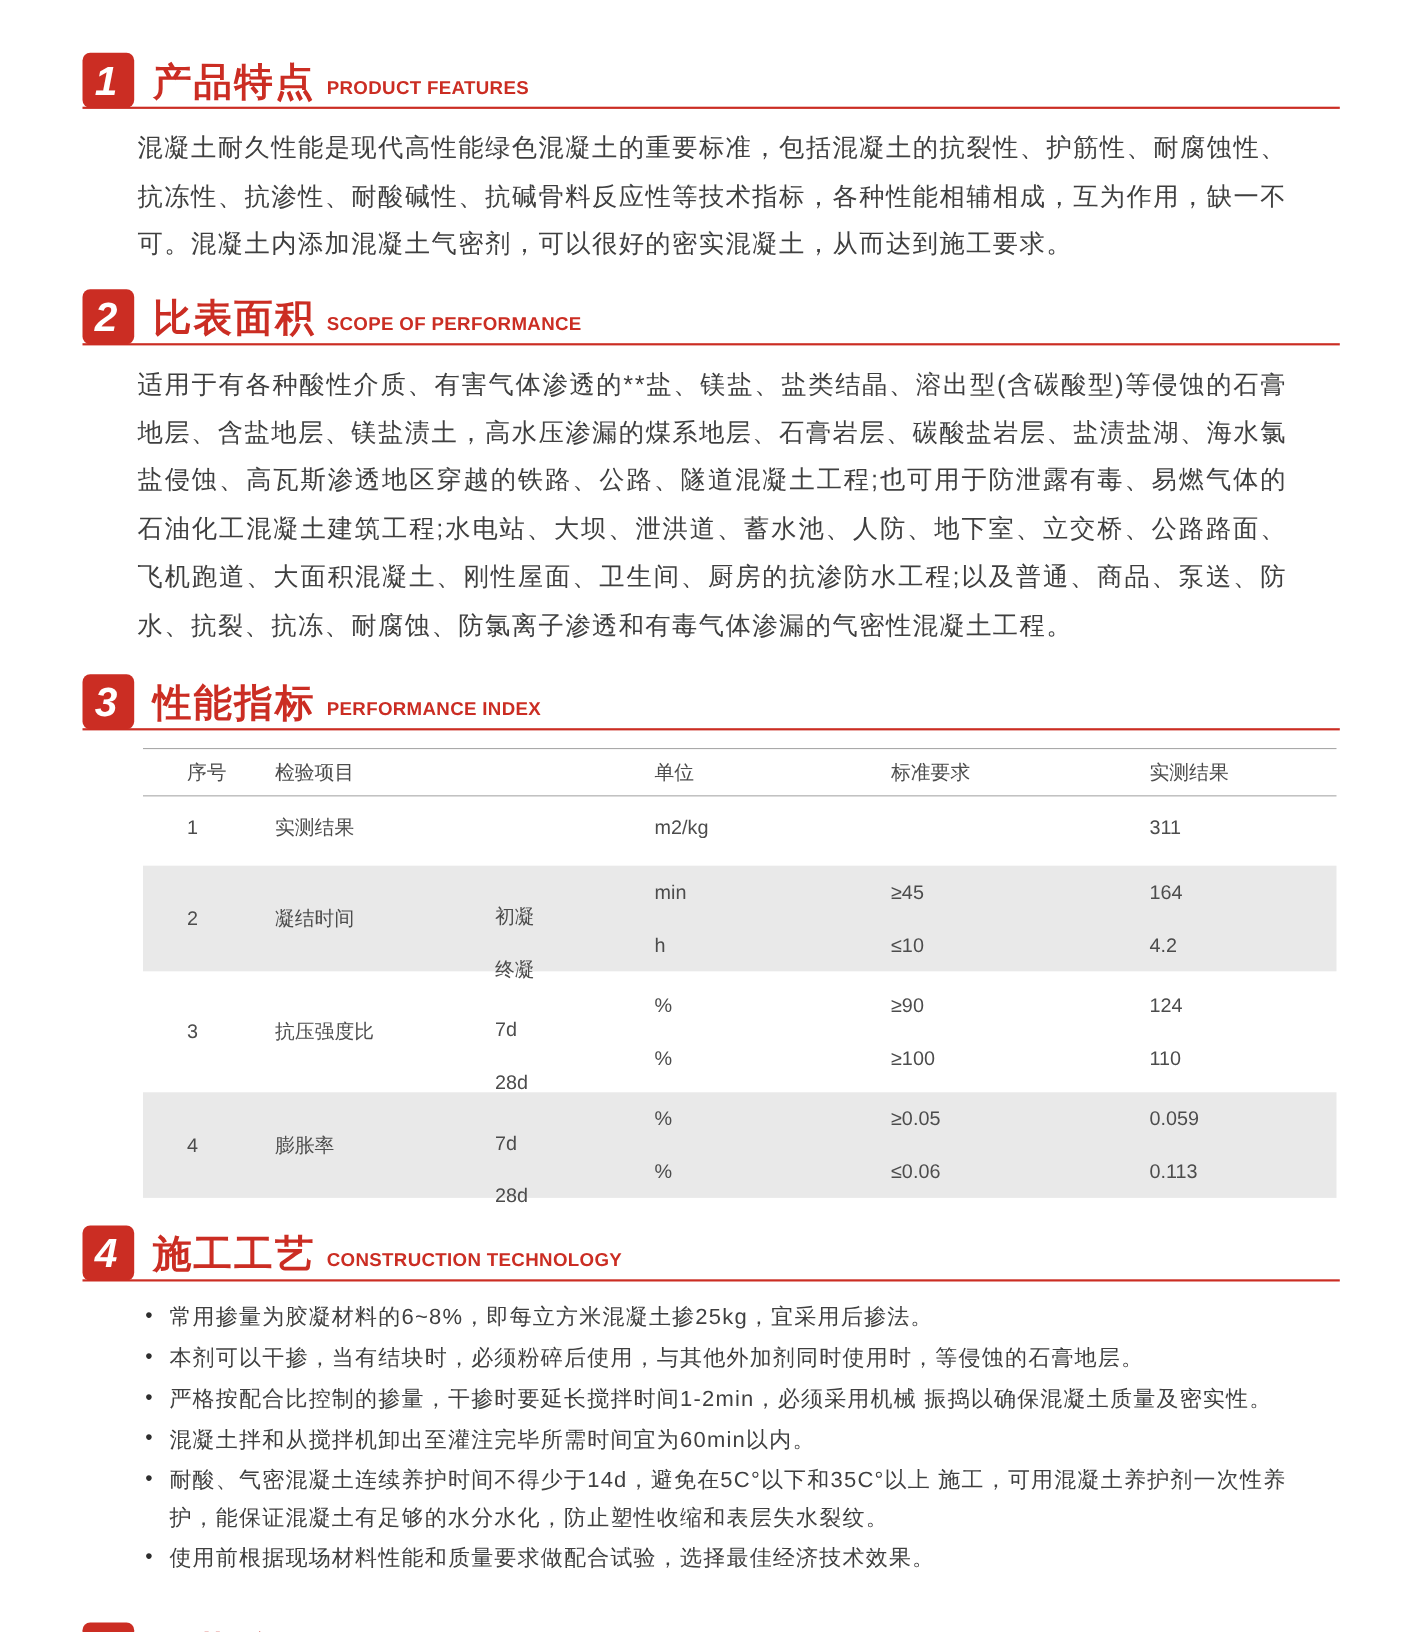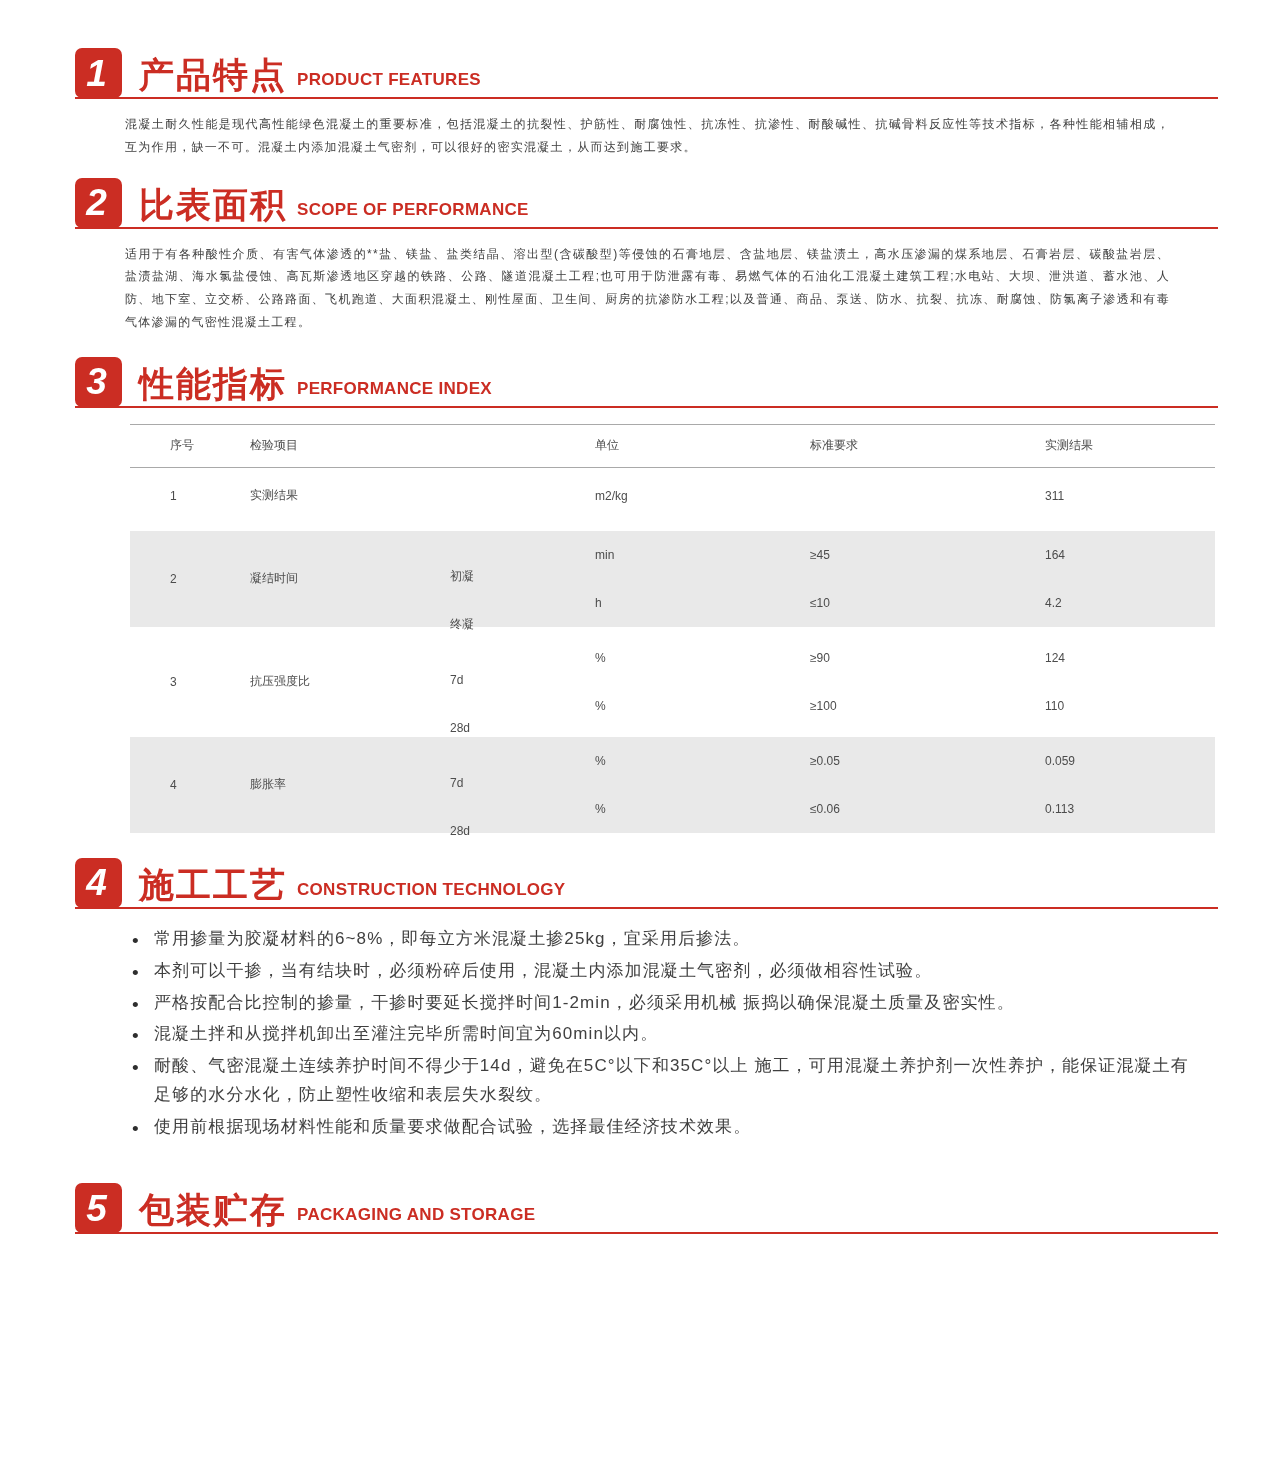--- a/index.html
+++ b/index.html
@@ -44,27 +44,27 @@
   .title-en {
     color: var(--accent, #cb2d23);
     font-size: 17px; font-weight: bold; letter-spacing: 0.3px;
     margin-left: 10px; padding-bottom: 7px;
     white-space: nowrap;
   }
 
   .para {
     margin: 14px 0 0 50px;
     width: 1045px;
-    font-size: 12px; line-height: 1.9; letter-spacing: 1.3px;
+    font-size: 23px; line-height: 1.9; letter-spacing: 1.3px;
     text-align: justify;
     color: var(--text, #3f3f3f);
   }
 
   
-  .ptable { margin: 16px 0 0 55px; width: 1085px; font-size: 12px; color: #4c4c4c; }
+  .ptable { margin: 16px 0 0 55px; width: 1085px; font-size: 18px; color: #4c4c4c; }
   .trow {
     display: grid;
     grid-template-columns: 90px 215px 140px 215px 235px 190px;
   }
   .thead {
     border-top: 1px solid #a9a9a9;
     border-bottom: 1px solid #a9a9a9;
     height: 44px;
   }
   .tgroup { margin-top: 7px; }
@@ -79,21 +79,21 @@
   .c-std  { padding-left: 20px; grid-column: 5; }
   .c-res  { padding-left: 20px; grid-column: 6; }
   .span2 { grid-row: 1 / span 2; }
   .r2 { grid-row: 2; }
   .h-item { grid-column: 2 / span 2; }
 
   
   .bullets { margin: 16px 0 0 55px; width: 1060px; list-style: none; }
   .bullets li {
     position: relative; padding-left: 24px;
-    font-size: 17px; line-height: 1.7; letter-spacing: 1.1px;
+    font-size: 20px; line-height: 1.7; letter-spacing: 1.1px;
     margin-bottom: 3px; color: var(--text, #3f3f3f);
   }
   .bullets li::before {
     content: "\2022";
     position: absolute; left: 2px; top: 0;
     color: #2e2e2e; font-size: 19px;
   }
 </style>
 </head>
 <body>
@@ -191,21 +191,21 @@
   <section class="sec sec-4">
     <div class="sec-header">
       <div class="badge">
         <span>4</span>
       </div>
       <span class="title-zh">施工工艺</span>
       <span class="title-en">CONSTRUCTION TECHNOLOGY</span>
     </div>
     <ul class="bullets">
       <li>常用掺量为胶凝材料的6~8%，即每立方米混凝土掺25kg，宜采用后掺法。</li>
-      <li>本剂可以干掺，当有结块时，必须粉碎后使用，混凝土内添加混凝土气密剂，必须做相容性试验。</li>
+      <li>本剂可以干掺，当有结块时，必须粉碎后使用，与其他外加剂同时使用时，等侵蚀的石膏地层。</li>
       <li>严格按配合比控制的掺量，干掺时要延长搅拌时间1-2min，必须采用机械 振捣以确保混凝土质量及密实性。</li>
       <li>混凝土拌和从搅拌机卸出至灌注完毕所需时间宜为60min以内。</li>
       <li>耐酸、气密混凝土连续养护时间不得少于14d，避免在5C°以下和35C°以上 施工，可用混凝土养护剂一次性养护，能保证混凝土有足够的水分水化，防止塑性收缩和表层失水裂纹。</li>
       <li>使用前根据现场材料性能和质量要求做配合试验，选择最佳经济技术效果。</li>
     </ul>
   </section>
 
   <section class="sec sec-5">
     <div class="sec-header">
       <div class="badge">

